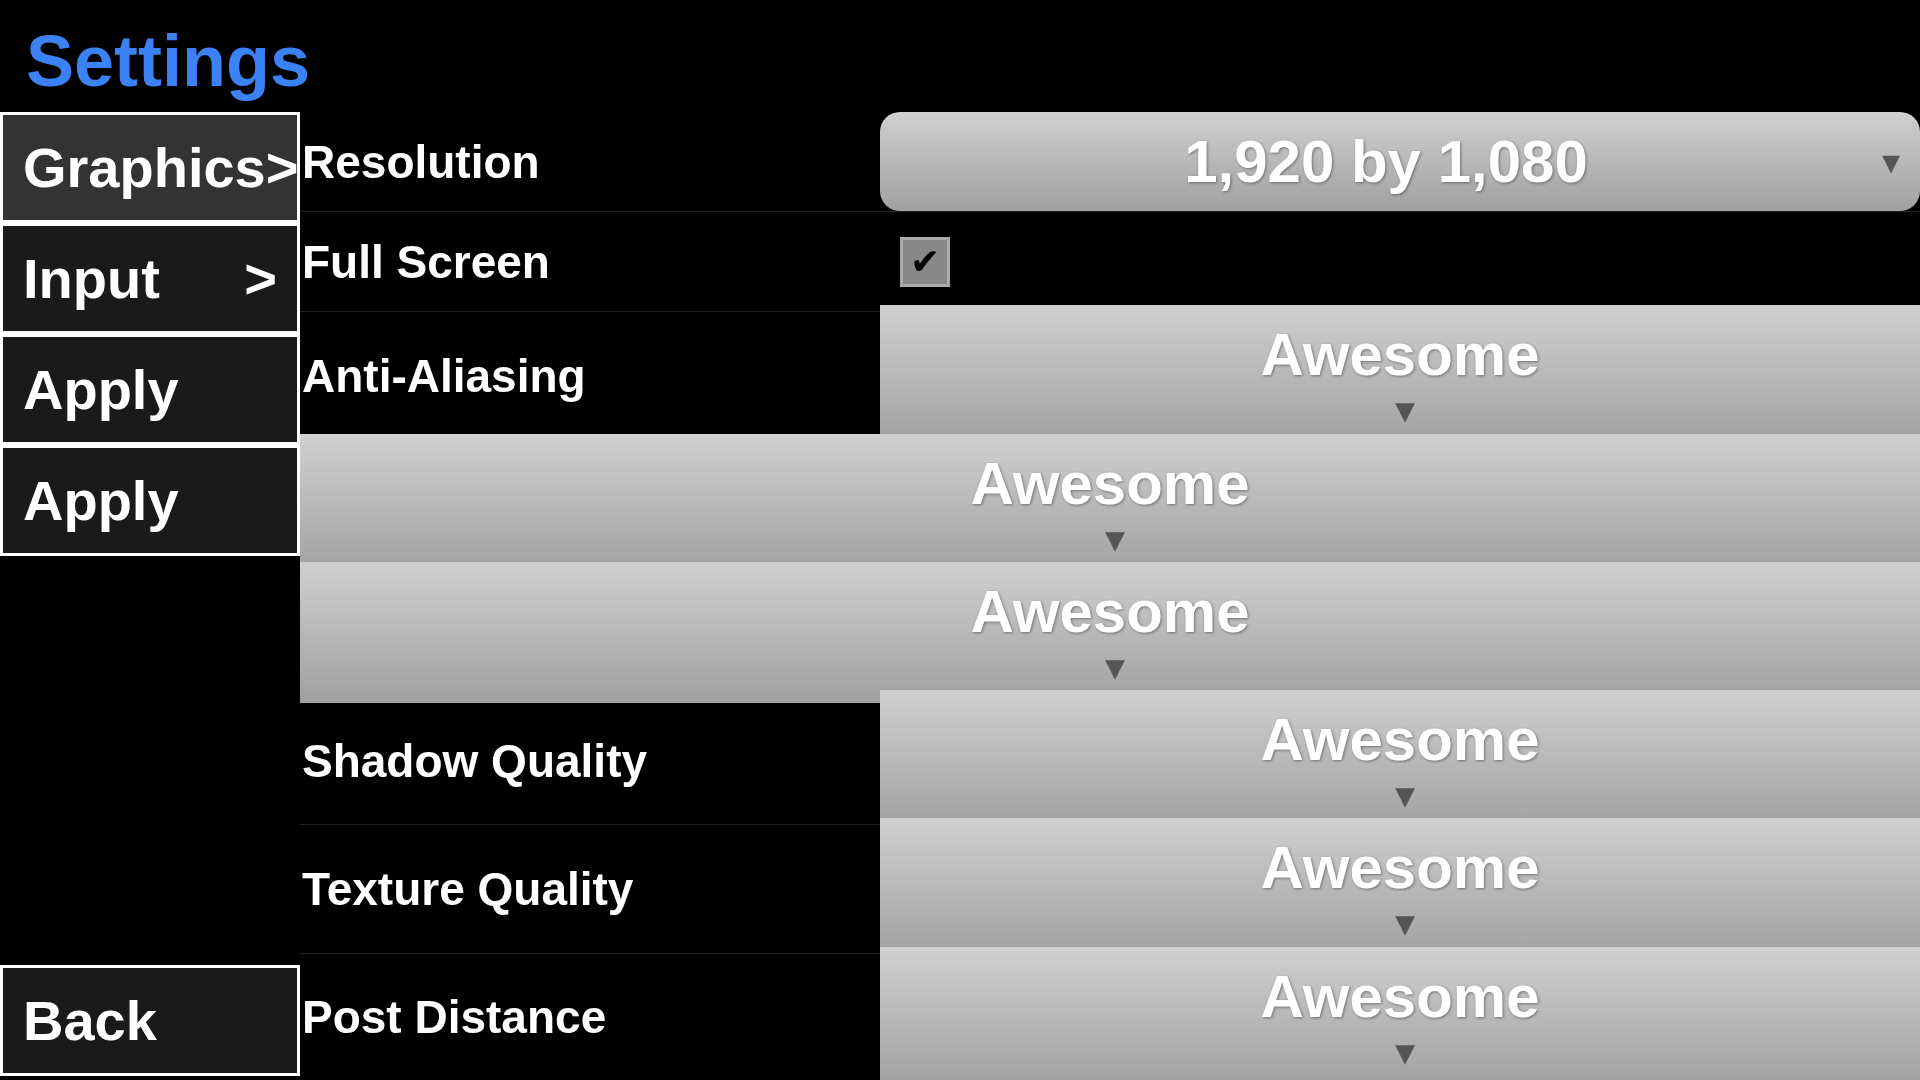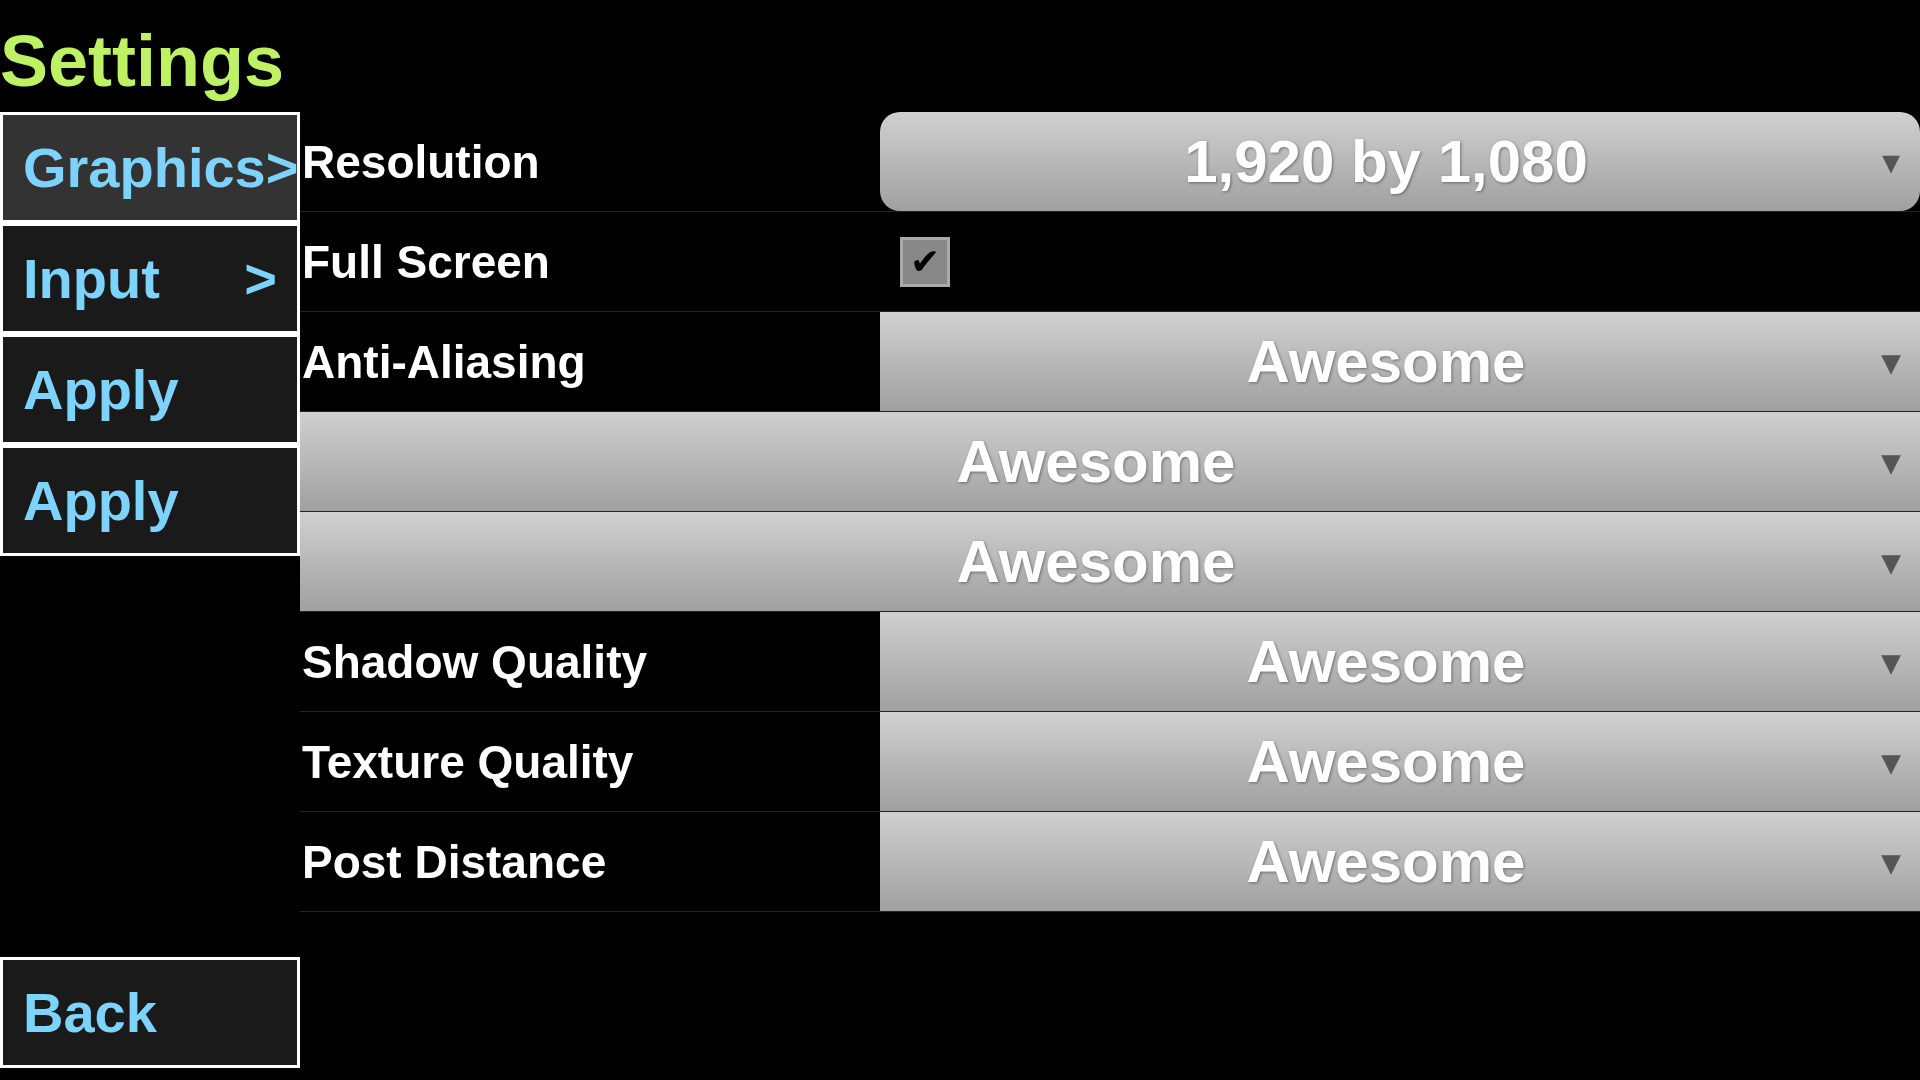--- a/index.html
+++ b/index.html
@@ -14,42 +14,42 @@
       font-family: Arial, sans-serif;
       width: 1920px;
       height: 1080px;
       overflow: hidden;
       position: relative;
     }
 
     .page-title {
       font-size: 72px;
       font-weight: bold;
-      padding: 20px 10px 10px 0;
-      color: #bef264;
+      padding: 20px 10px 10px 26px;
+      color: #3b82f6;
     }
 
     .main-layout {
       display: flex;
       width: 100%;
       height: calc(100% - 110px);
     }
 
     .left-nav {
       width: 300px;
       display: flex;
       flex-direction: column;
       gap: 0px;
       flex-shrink: 0;
     }
 
     .nav-button {
       background-color: #1a1a1a;
       border: 3px solid #fff;
-      color: #7dd3fc;
+      color: #ffffff;
       font-size: 56px;
       font-weight: bold;
       padding: 20px 20px;
       text-align: left;
       cursor: pointer;
       display: flex;
       align-items: center;
       justify-content: space-between;
       min-height: 100px;
     }
@@ -93,20 +93,21 @@
       color: #fff;
       font-size: 60px;
       font-weight: bold;
       padding: 15px 20px;
       display: flex;
       align-items: center;
       justify-content: flex-start;
       cursor: pointer;
       min-height: 95px;
       position: relative;
+      flex-direction: column;
     }
 
     .dropdown-control .dropdown-text {
       flex: 1;
       text-align: center;
       text-shadow: 1px 1px 3px rgba(0,0,0,0.4);
       color: #fff;
     }
 
     .dropdown-arrow {
@@ -255,17 +256,17 @@
         <div class="dropdown-control">
           <span class="dropdown-text">Awesome</span>
           <span class="dropdown-arrow">▾</span>
         </div>
       </div>
     </div>
 
   </div>
 </div>
 
-<div style="position: absolute; bottom: 12px; left: 0; width: 300px;">
+<div style="position: absolute; bottom: 4px; left: 0; width: 300px;">
   <button class="nav-button" style="width:100%;">
     <span>Back</span>
   </button>
 </div>
 
 </body></html>

